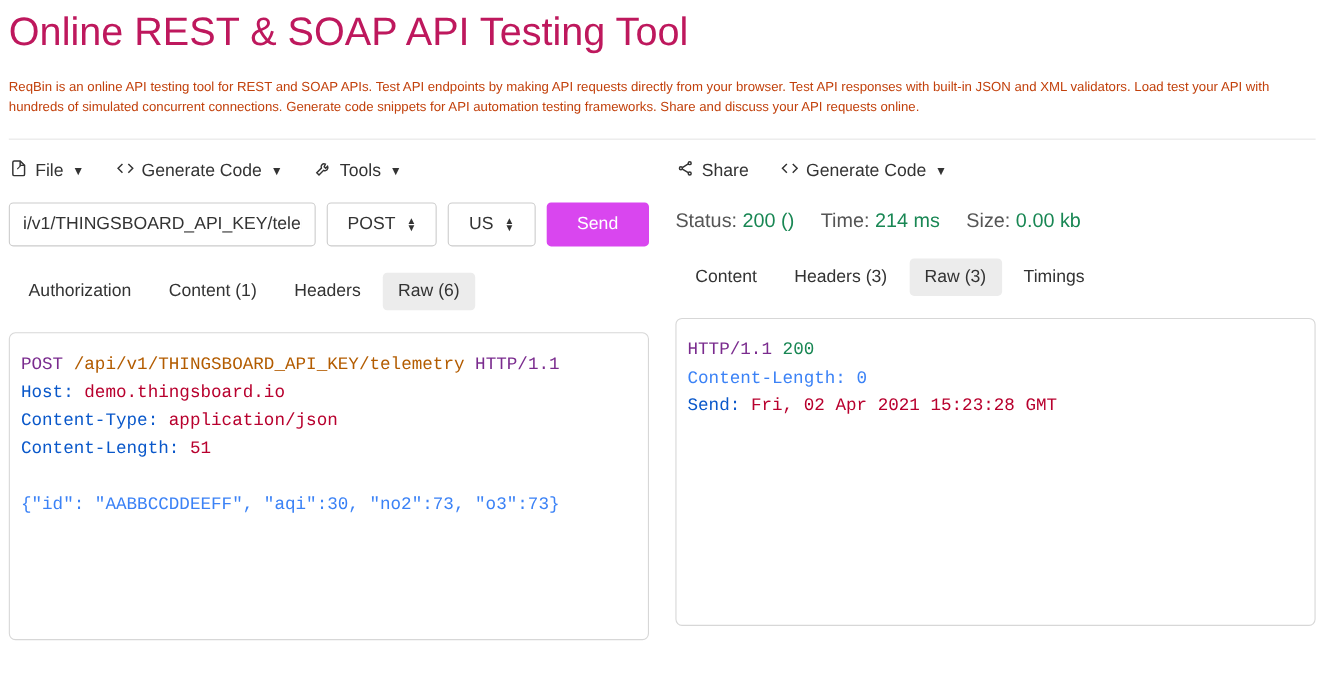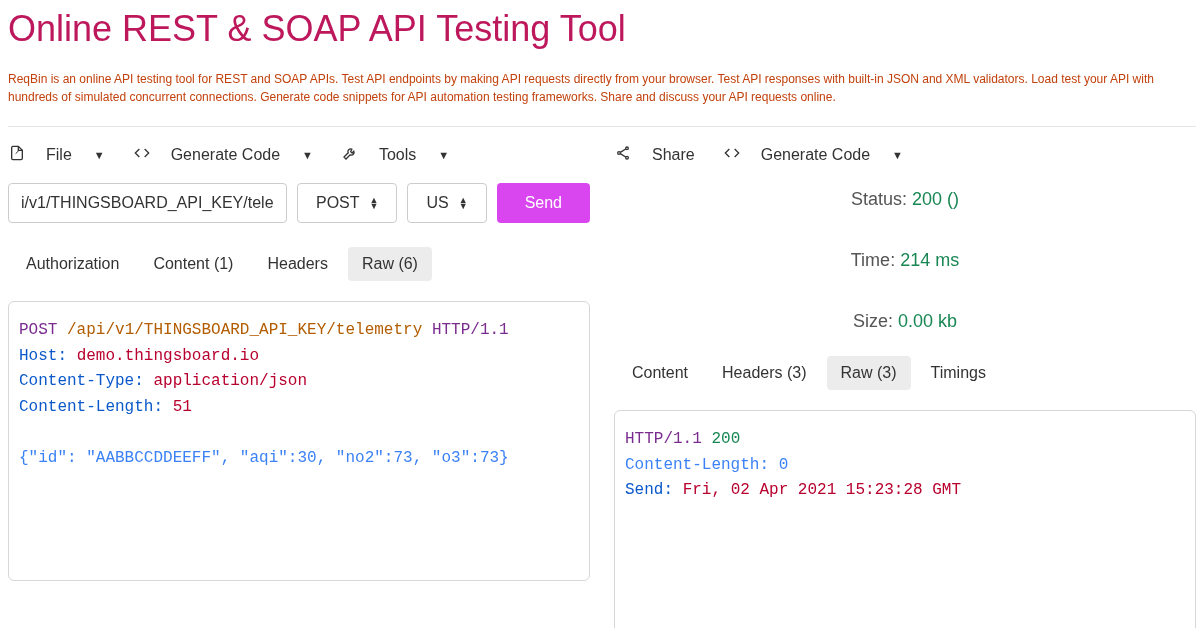--- a/index.html
+++ b/index.html
@@ -3,29 +3,29 @@
 <meta charset="utf-8">
 <style>
 * { box-sizing: border-box; margin: 0; padding: 0; }
 body { font-family: "Segoe UI", Tahoma, sans-serif; font-size: 16px; color: #333; background: #fff; padding: 8px; }
 .page-title { font-size: 36px; font-weight: 400; color: #be185d; margin-bottom: 20px; }
 .page-desc { font-size: 12px; color: #c2410c; line-height: 1.5; margin-bottom: 20px; }
 .divider { border: none; border-top: 1px solid #e5e5e5; margin: 0 0 12px 0; }
 .columns { display: flex; gap: 24px; }
 .col { flex: 1; min-width: 0; }
 .toolbar { display: flex; align-items: center; gap: 28px; padding: 4px 0 16px 0; color: #333; }
-.tool-btn { display: inline-flex; align-items: center; gap: 20px; background: none; border: none; font-size: 16px; color: #333; cursor: pointer; padding: 2px 0; }
+.tool-btn { display: inline-flex; align-items: center; gap: 6px; background: none; border: none; font-size: 16px; color: #333; cursor: pointer; padding: 2px 0; }
 .ico { display: inline-block; width: 18px; }
 .caret { font-size: 11px; margin-left: 2px; color: #333; }
 .req-row { display: flex; gap: 10px; margin-bottom: 24px; }
 .url-input { flex: 1; min-width: 0; border: 1px solid #ccc; border-radius: 4px; padding: 10px 12px; font-size: 16px; font-family: inherit; color: #333; }
 .sel-btn { border: 1px solid #ccc; border-radius: 4px; background: #fff; padding: 10px 18px; font-size: 16px; display: inline-flex; align-items: center; gap: 10px; cursor: pointer; color: #333; }
 .sel-caret { display:inline-flex; flex-direction:column; line-height:6px; font-size:9px; color:#333; }
 .send-btn { background: #d946ef; color: #fff; border: none; border-radius: 4px; padding: 10px 28px; font-size: 16px; cursor: pointer; }
-.status-row { display: flex; align-items: center; gap: 40px; padding: 6px 0 24px 0; font-size: 18px; flex-direction: column; }
+.status-row { display: flex; align-items: center; gap: 24px; padding: 6px 0 24px 0; font-size: 18px; }
 .stat-label { color: #555; }
 .stat-green { color: #198754; }
 .stat-pair { white-space: nowrap; }
 .tabs { display: flex; gap: 6px; margin-bottom: 20px; padding-left: 4px; }
 .tab { background: none; border: none; font-size: 16px; color: #333; padding: 8px 14px; border-radius: 4px; cursor: pointer; white-space: nowrap; }
 .tab.active { background: #ececec; }
 .code-box { border: 1px solid #d7d7d7; border-radius: 6px; padding: 16px 10px; font-family: Consolas, "Courier New", monospace; font-size: 16px; line-height: 1.6; min-height: 280px; white-space: pre; overflow-x: auto; }
 .hl-method { color: #7a2b8e; }
 .hl-path   { color: #b35c00; }
 .hl-proto  { color: #7a2b8e; }

